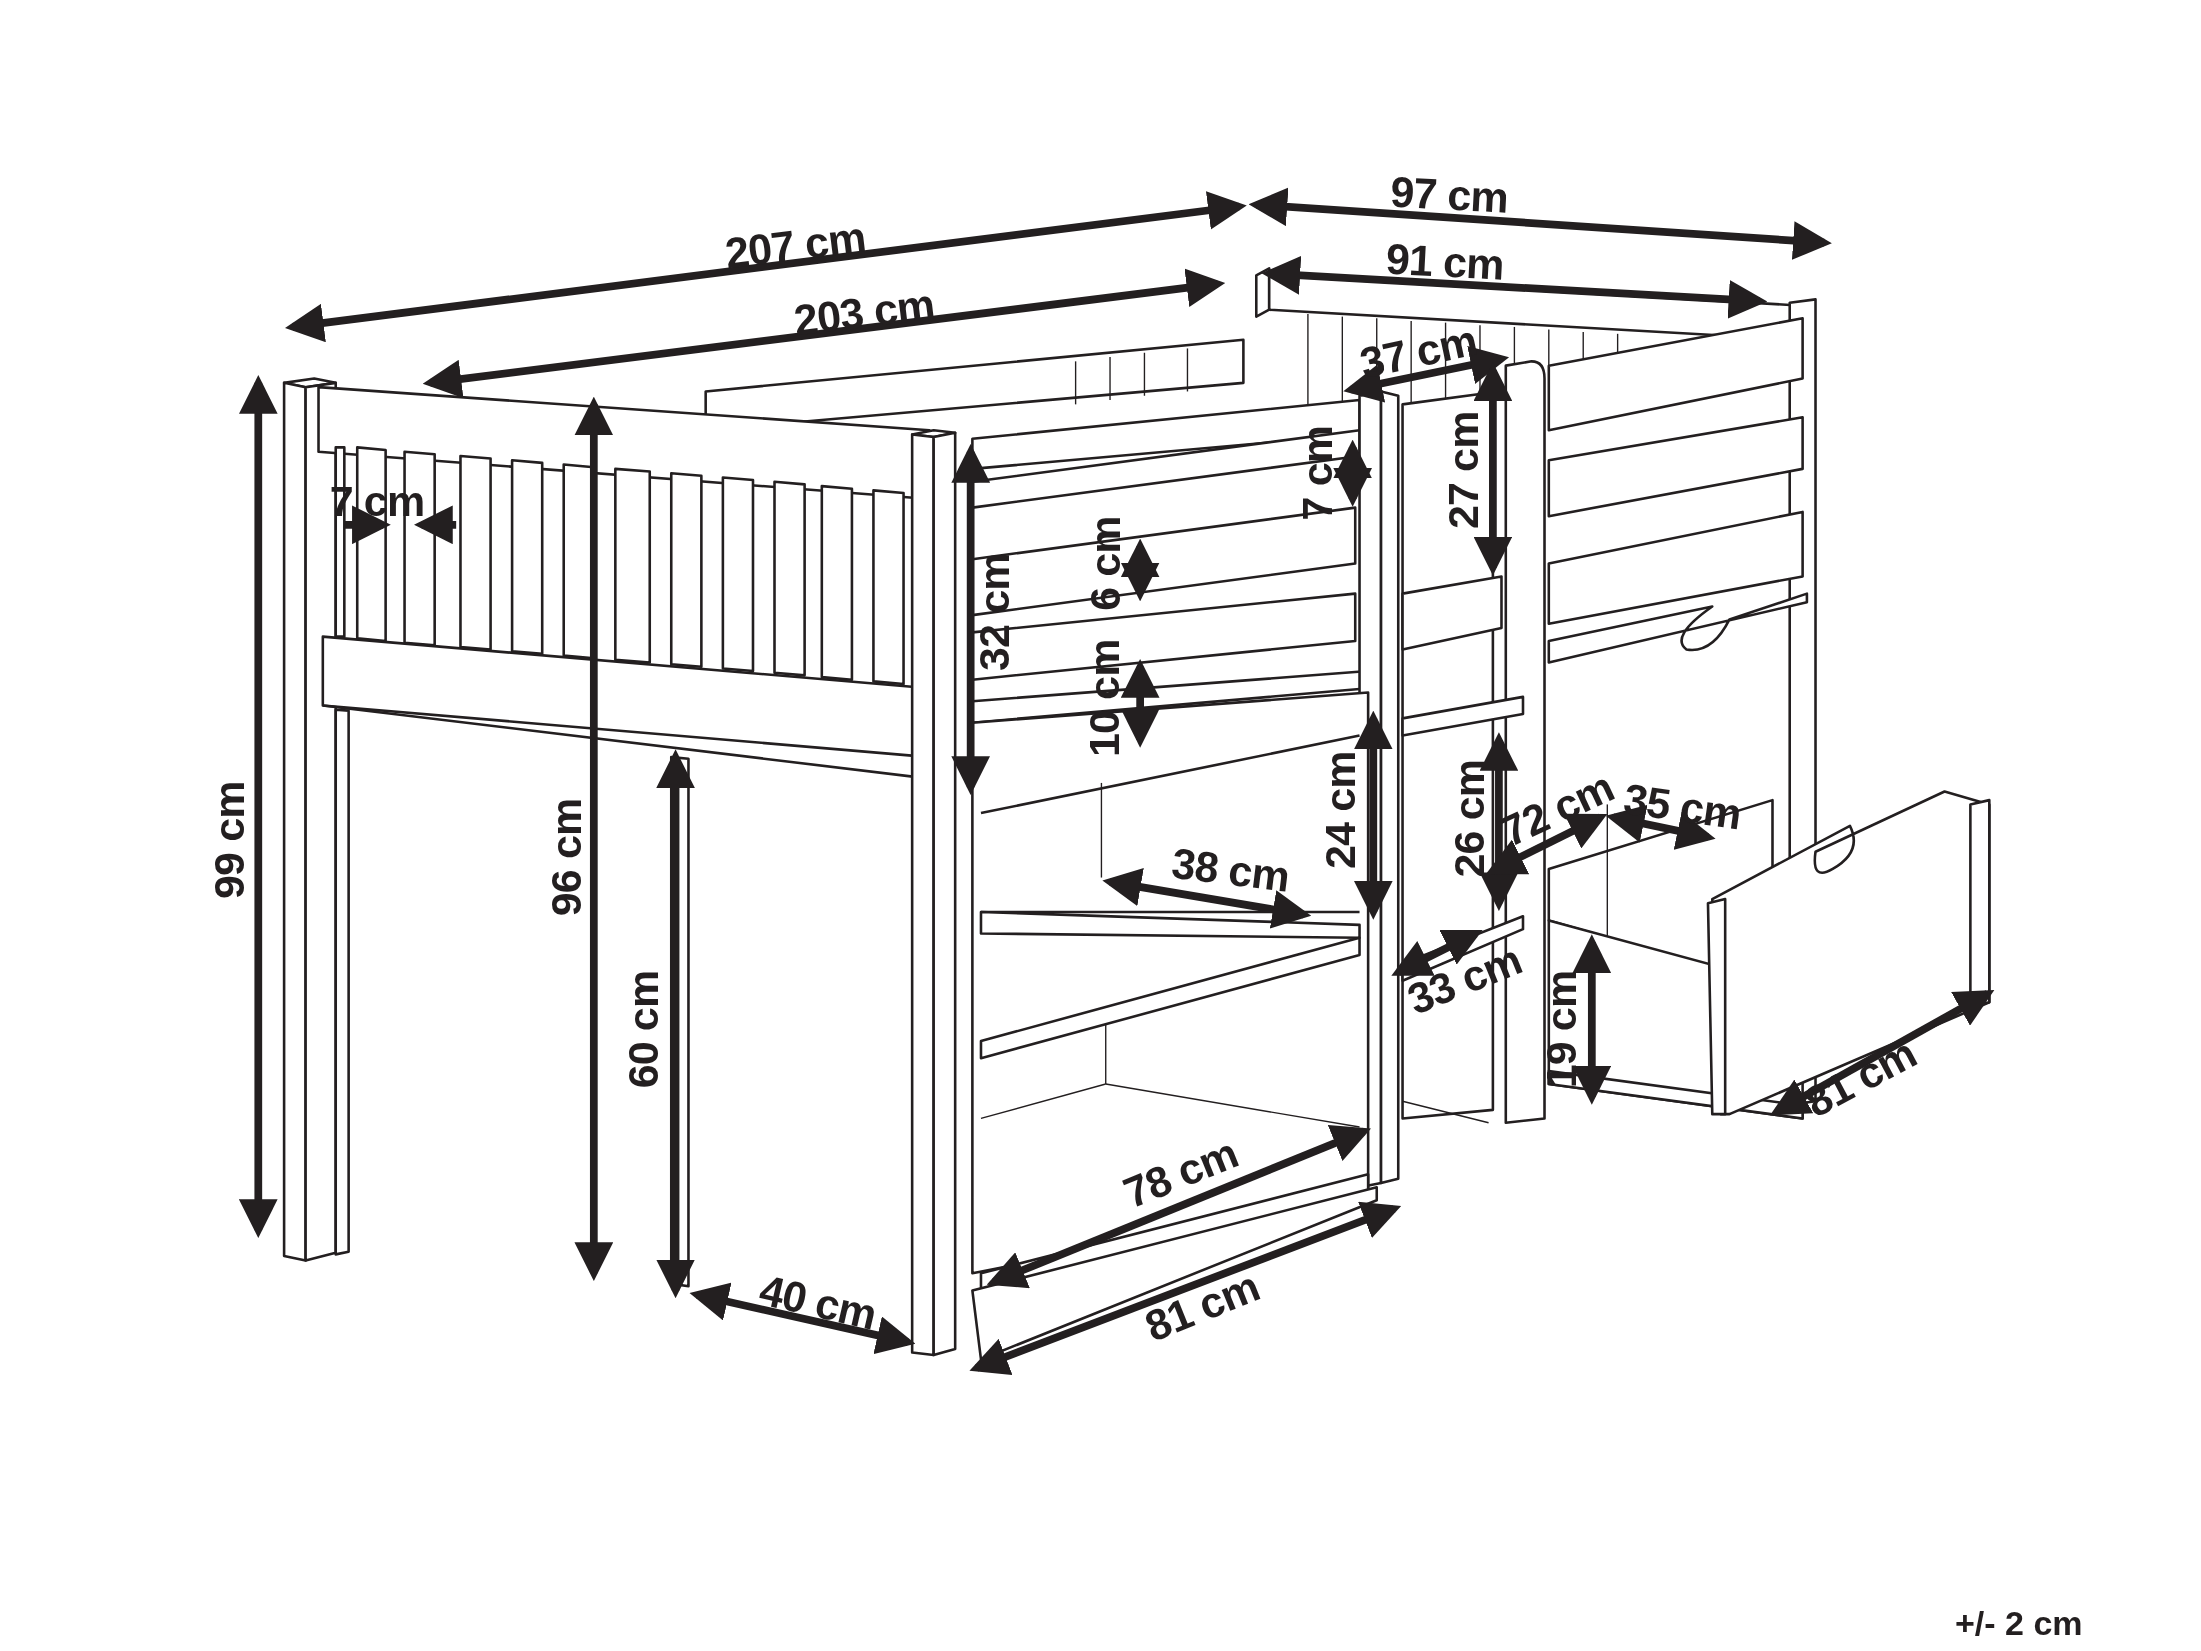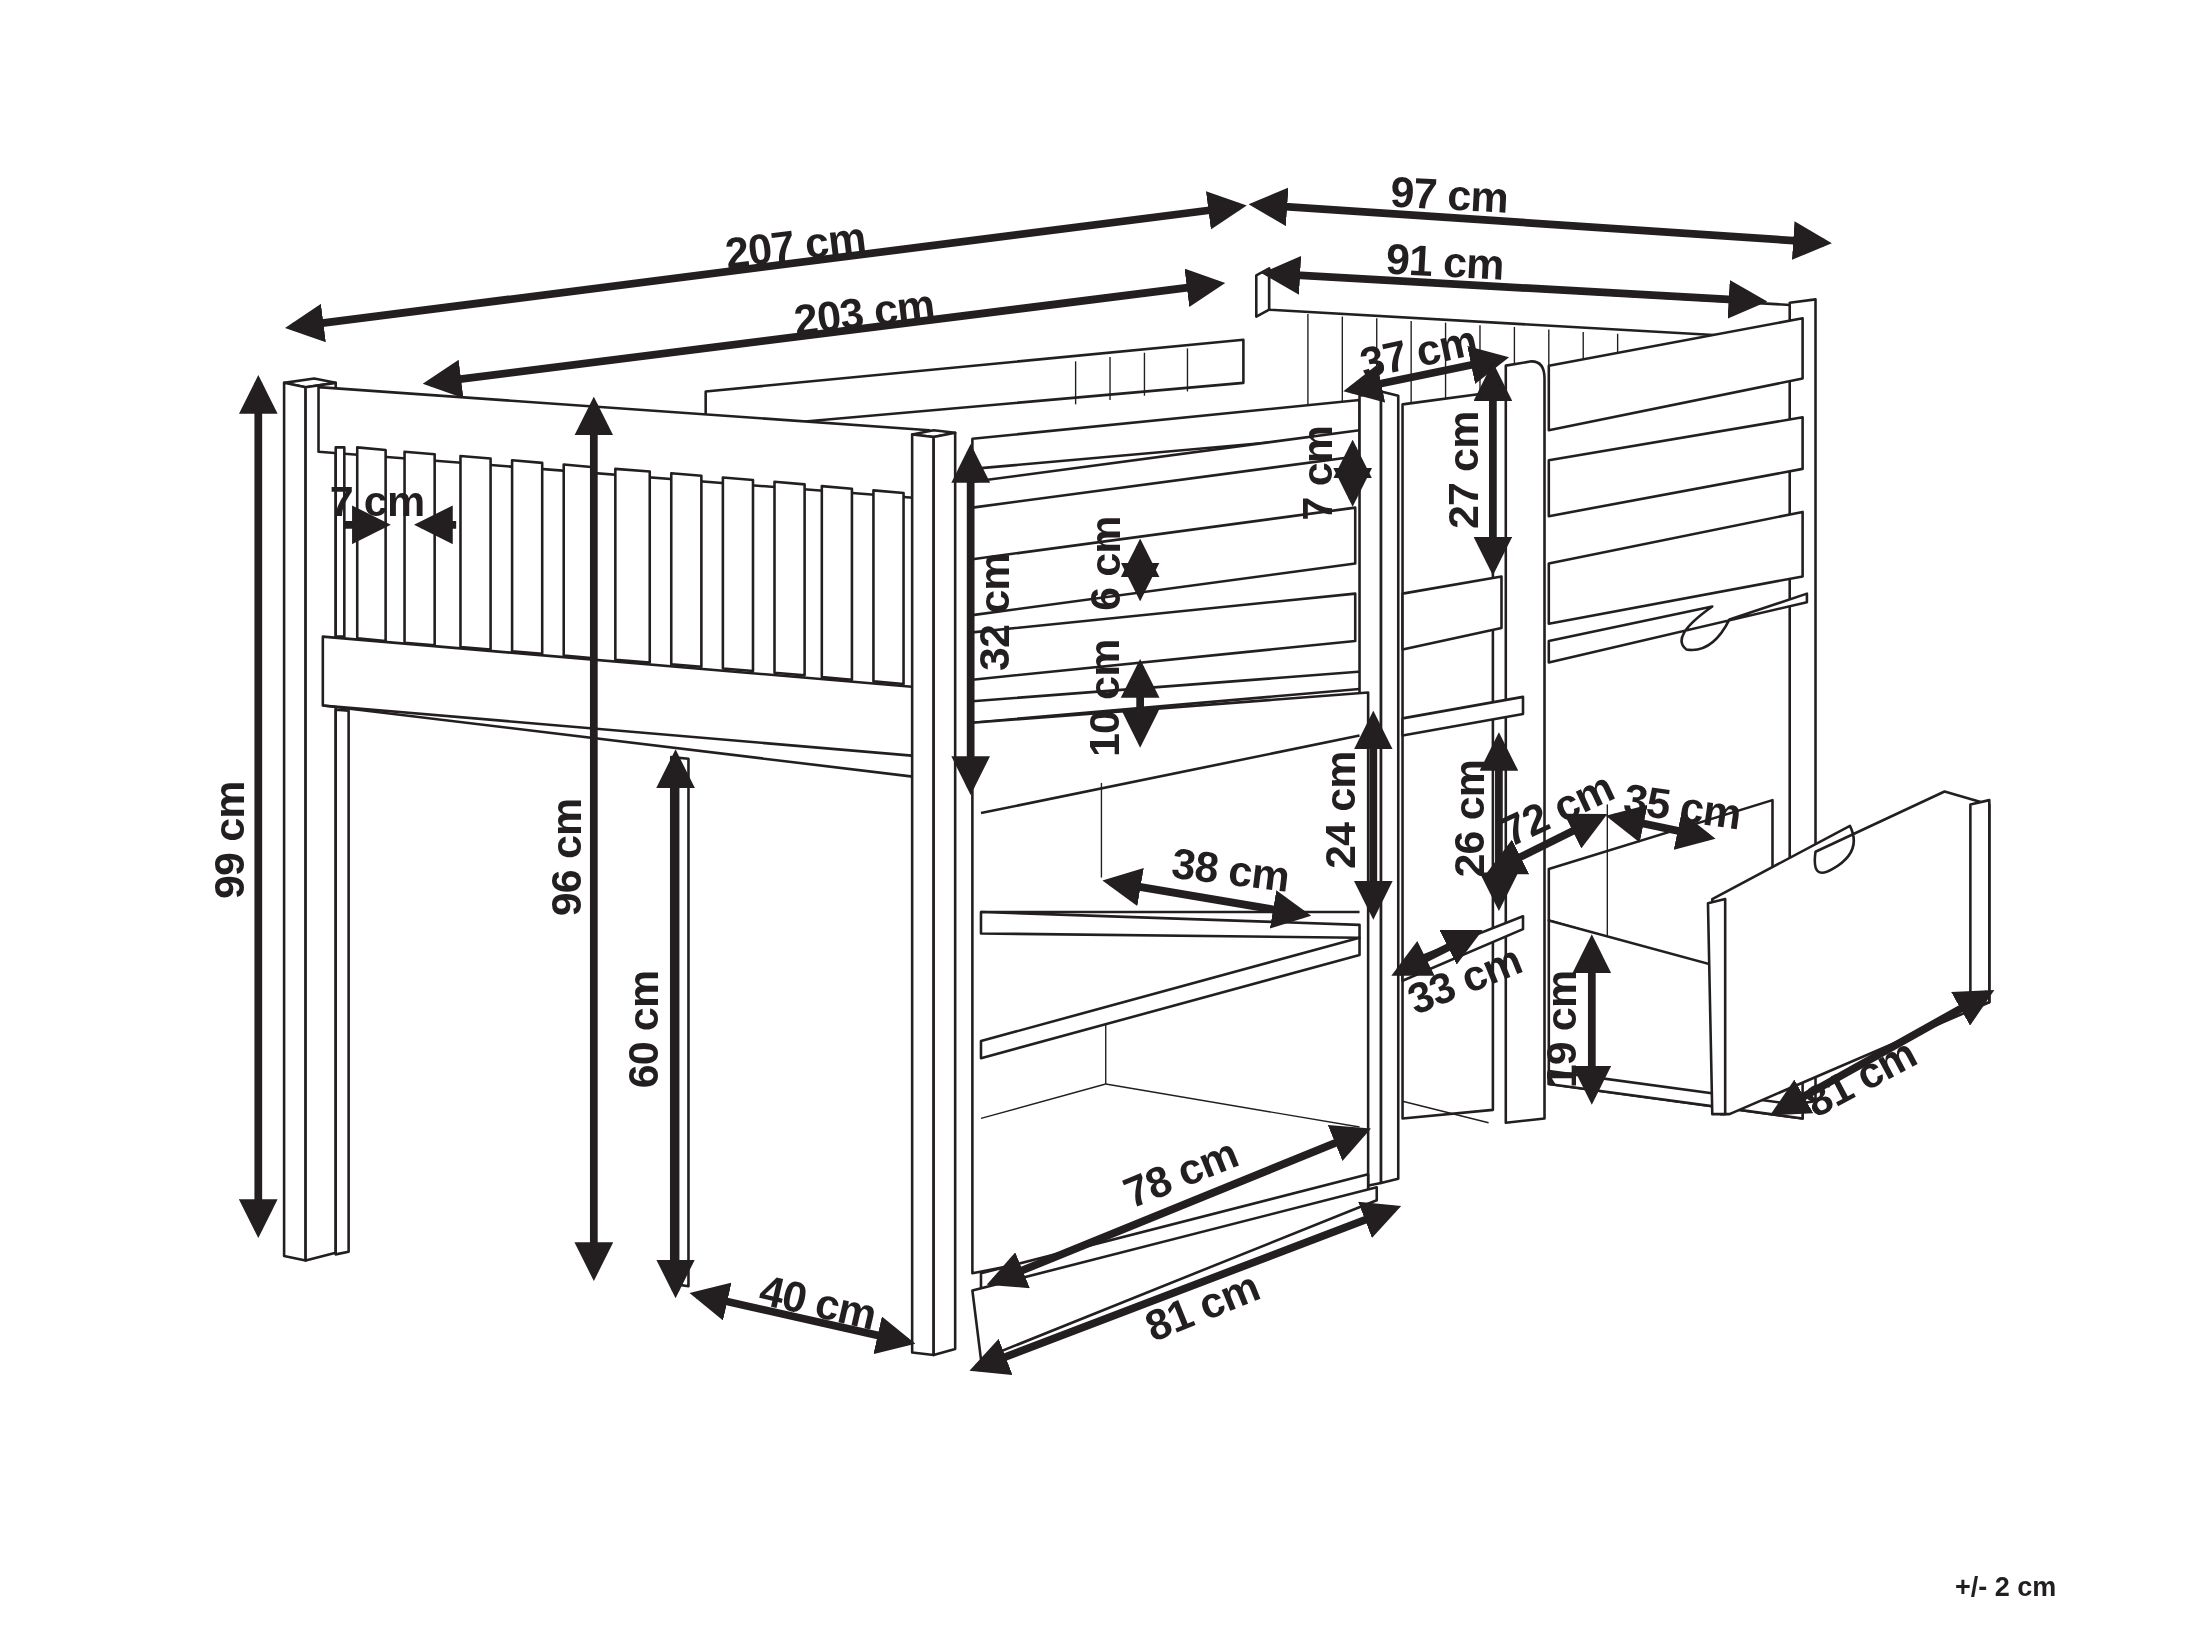--- a/index.html
+++ b/index.html
@@ -4,21 +4,21 @@
 <style>
   html, body { margin: 0; padding: 0; background: #ffffff; }
   #canvas { position: relative; width: 2202px; height: 1651px; background: #ffffff; overflow: hidden; }
   svg { position: absolute; left: 0; top: 0; }
   .ln { stroke: #231f20; fill: none; stroke-width: 3; stroke-linejoin: round; }
   .lnt { stroke: #231f20; fill: none; stroke-width: 1.6; }
   .face { fill: #ffffff; stroke: #231f20; stroke-width: 3; stroke-linejoin: round; }
   .dim { stroke: #231f20; stroke-width: 9; fill: none; }
   .head { fill: #231f20; }
   .lbl { font-family: "Liberation Sans", sans-serif; font-weight: bold; font-size: 50px; fill: #231f20; letter-spacing: -1px; }
-  .tol { position: absolute; font-family: "Liberation Sans", sans-serif; font-weight: bold; font-size: 27px; color: #231f20; }
+  .tol { position: absolute; font-family: "Liberation Sans", sans-serif; font-weight: bold; font-size: 34px; color: #231f20; margin-top: 32px; }
 </style>
 </head>
 <body>
 
 <div id="canvas">
 <svg width="2202" height="1651" viewBox="0 0 2559 1919">
   <defs>
     <marker id="ah" viewBox="0 0 10 10" refX="8" refY="5" markerWidth="5" markerHeight="5" orient="auto-start-reverse">
       <path d="M0,0 L10,5 L0,10 z" class="head"></path>
     </marker>

